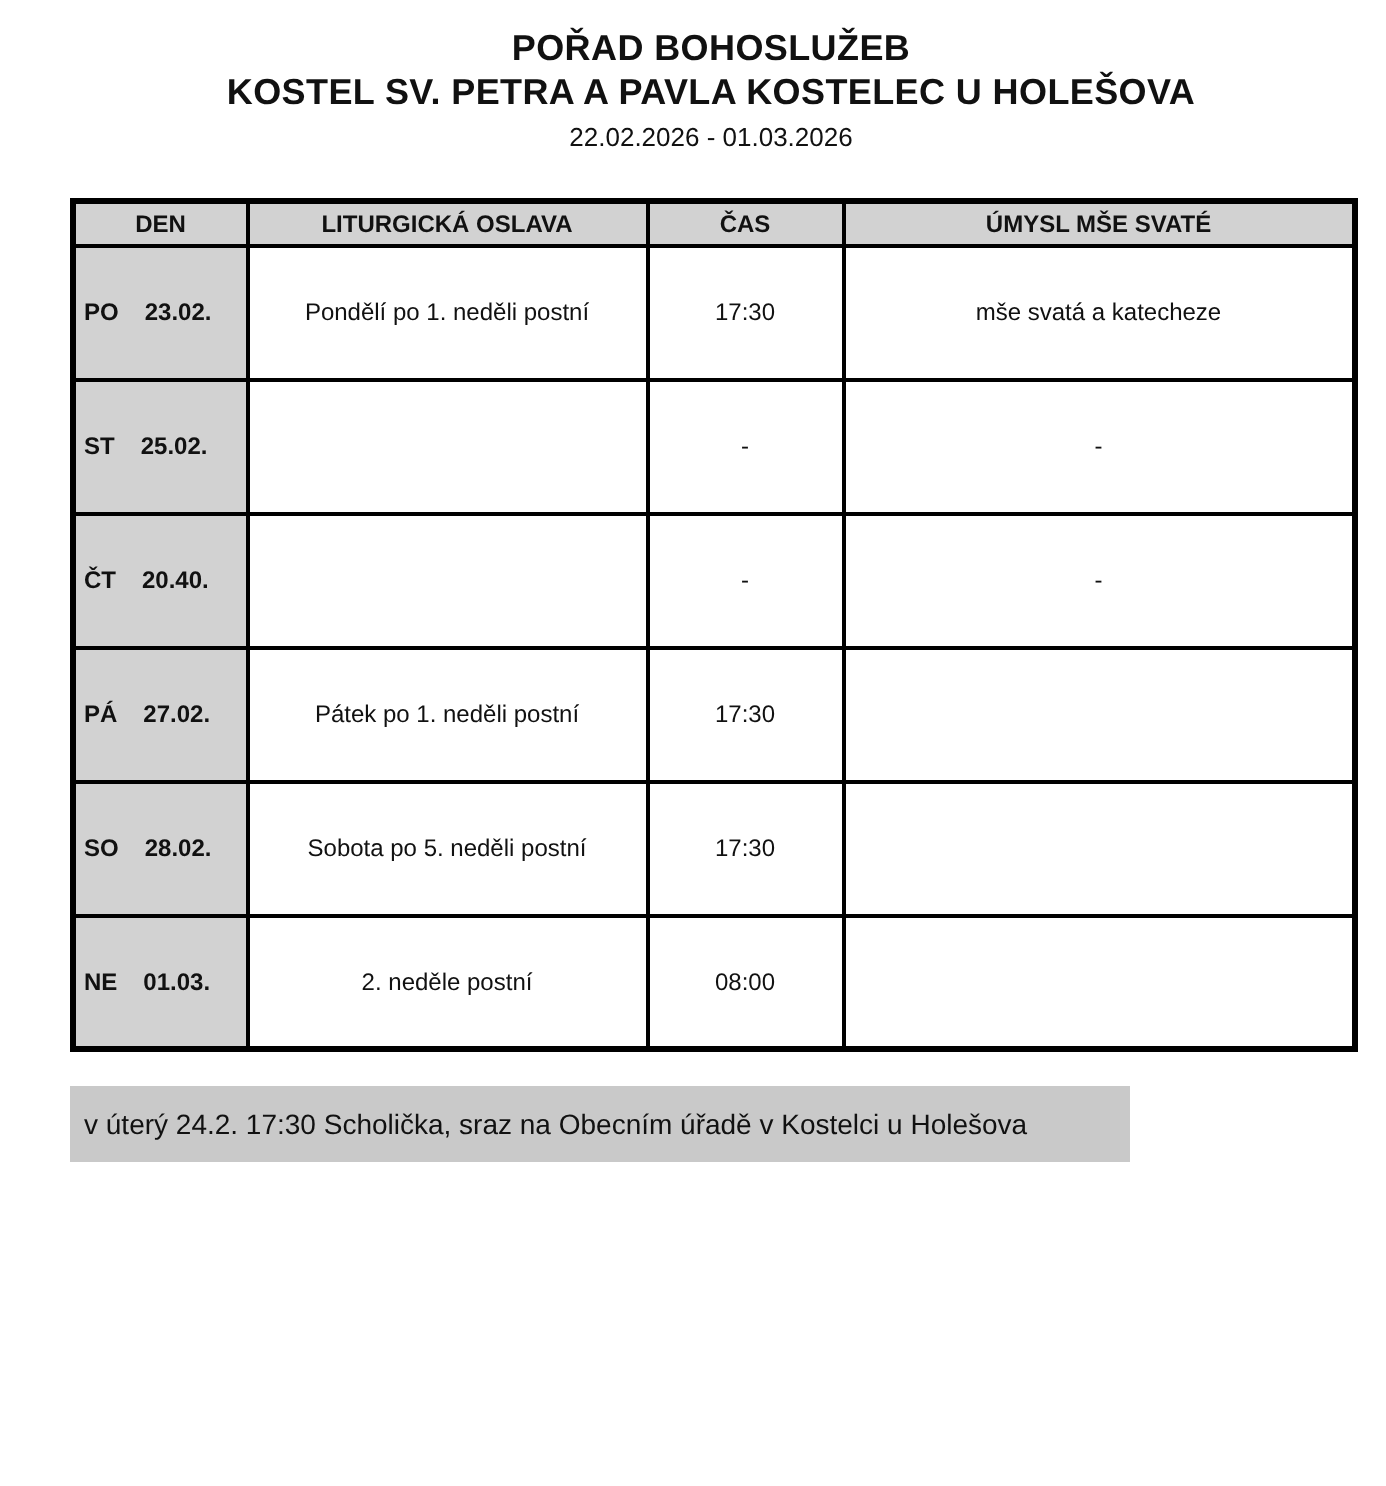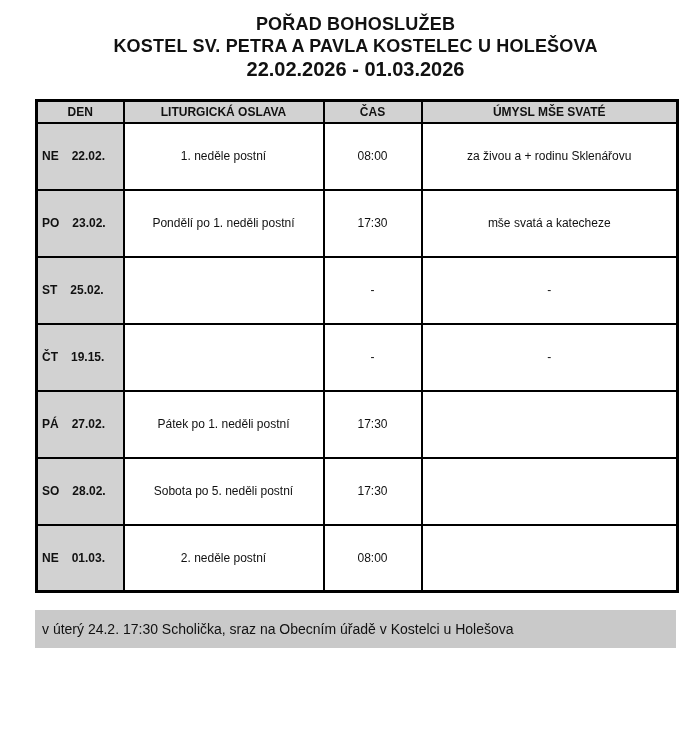--- a/index.html
+++ b/index.html
@@ -29,22 +29,22 @@
   
   .doc-header { text-align: center; }
   .title-line {
     font-size: 18px;
     font-weight: bold;
     line-height: 22px;
     letter-spacing: 0.2px;
     white-space: nowrap;
   }
   .date-line {
-    font-size: 20px;
-    font-weight: bold;
+    font-size: 13px;
+    font-weight: normal;
     line-height: 22px;
     margin-top: 1px;
   }
 
   
   table.schedule {
     width: 641px;
     margin-top: 19px;
     border-collapse: collapse;
     border: 3px solid var(--border-color);
@@ -81,21 +81,21 @@
   .day-date { margin-left: 13px; }
 
   col.c-den     { width: 87px; }
   col.c-oslava  { width: 200px; }
   col.c-cas     { width: 98px; }
   col.c-umysl   { width: 256px; }
 
   
   .note-bar {
     margin-top: 17px;
-    width: 641px;
+    width: 530px;
     height: 38px;
     background: var(--footer-gray);
     display: flex;
     align-items: center;
     padding-left: 7px;
     font-size: 14px;
   }
 </style>
 </head>
 <body>
@@ -119,39 +119,33 @@
       <thead>
         <tr>
           <th>DEN</th>
           <th>LITURGICKÁ OSLAVA</th>
           <th>ČAS</th>
           <th>ÚMYSL MŠE SVATÉ</th>
         </tr>
       </thead>
       <tbody>
         <tr>
-          <td class="day-cell"><span>NE</span><span class="day-date">22.02.</span></td>
-          <td>1. neděle postní</td>
-          <td>08:00</td>
-          <td>za živou a + rodinu Sklenářovu</td>
-        </tr>
-        <tr>
           <td class="day-cell"><span>PO</span><span class="day-date">23.02.</span></td>
           <td>Pondělí po 1. neděli postní</td>
           <td>17:30</td>
           <td>mše svatá a katecheze</td>
         </tr>
         <tr>
           <td class="day-cell"><span>ST</span><span class="day-date">25.02.</span></td>
           <td></td>
           <td>-</td>
           <td>-</td>
         </tr>
         <tr>
-          <td class="day-cell"><span>ČT</span><span class="day-date">19.15.</span></td>
+          <td class="day-cell"><span>ČT</span><span class="day-date">20.40.</span></td>
           <td></td>
           <td>-</td>
           <td>-</td>
         </tr>
         <tr>
           <td class="day-cell"><span>PÁ</span><span class="day-date">27.02.</span></td>
           <td>Pátek po 1. neděli postní</td>
           <td>17:30</td>
           <td></td>
         </tr>

